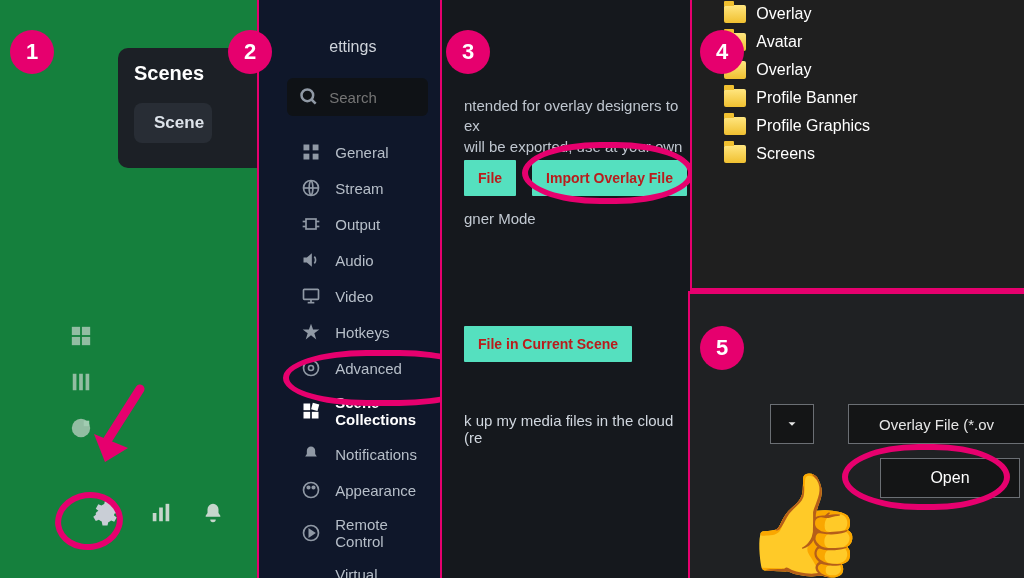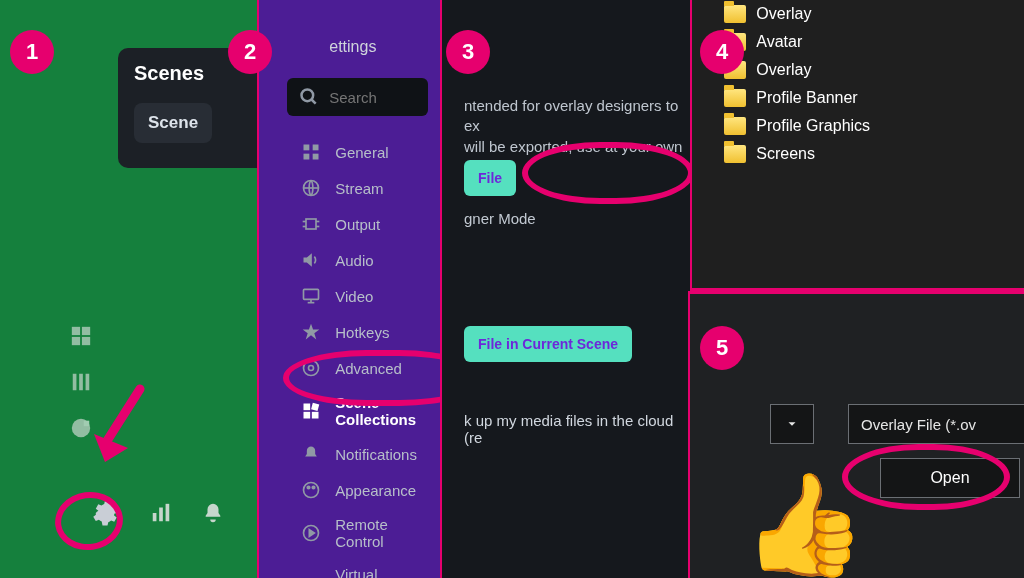--- a/index.html
+++ b/index.html
@@ -6,66 +6,66 @@
   body { font-family: -apple-system, 'Segoe UI', Arial, sans-serif; width: 1024px; height: 578px; overflow: hidden; background: #000; color: #e6e6e6; position: relative; }
   .step-badge { position: absolute; width: 44px; height: 44px; border-radius: 50%; background: #e6006e; color: #fff; font-weight: 700; font-size: 22px; display: flex; align-items: center; justify-content: center; z-index: 50; }
   .stage { position: absolute; width: 1024px; height: 578px; display: flex; }
   .panel { position: relative; background: #15181d; border-left: 2px solid #e6006e; overflow: hidden; }
   .panel:first-child { border-left: none; }
 
   
   #p1 { width: 259px; background: #15803d; }
   .p1-scenes-card { position: absolute; left: 118px; top: 48px; width: 200px; height: 120px; background: #1c2026; border-radius: 10px; padding: 14px 16px; }
   .p1-scenes-title { color: #fff; font-weight: 700; font-size: 20px; }
-  .p1-scene-tab { margin-top: 18px; background: #282d35; color: #dde3ea; padding: 10px 14px; border-radius: 8px; font-size: 17px; font-weight: 600; width: 78px; }
+  .p1-scene-tab { margin-top: 18px; background: #282d35; color: #dde3ea; padding: 10px 20px; border-radius: 8px; font-size: 17px; font-weight: 600; width: 78px; }
   .p1-rail { position: absolute; left: 70px; top: 325px; display: flex; flex-direction: column; gap: 24px; }
   .p1-icon { width: 22px; height: 22px; opacity: .6; display:flex; align-items:center; justify-content:center; }
   .p1-btmbar { position: absolute; left: 90px; bottom: 50px; display:flex; gap: 30px; align-items:center; }
   .gear { width: 30px; height: 30px; color: #c9ced6; }
   .gear-circle { position:absolute; left:55px; bottom:28px; width:68px; height:58px; border:6px solid #e6006e; border-radius:50%; transform:rotate(-8deg); z-index:40; }
   .arrow-shape { position:absolute; left:90px; bottom:104px; width:60px; height:90px; z-index:40; }
 
   
-  #p2 { width: 184px; background: #4c1d95; }
+  #p2 { width: 184px; background: #0f172a; }
   .p2-title { position:absolute; left:70px; top:38px; color:#cfd4db; font-size:16px; }
   .p2-search { position:absolute; left:28px; top:78px; right:12px; height:38px; background:#0f1216; border-radius:6px; display:flex; align-items:center; padding:0 12px; gap:10px; }
   .p2-search input { background:transparent; border:none; color:#8b939e; font-size:15px; flex:1; outline:none; }
   .p2-list { position:absolute; left:28px; top:134px; right:4px; display:flex; flex-direction:column; }
   .p2-item { display:flex; align-items:center; gap:14px; padding:8px 10px 8px 14px; color:#b7bfc9; font-size:15px; border-radius:6px; }
   .p2-item.active { color:#fff; font-weight:700; }
   .p2-item.active .ic { color:#fff; }
   .ic { width:20px; height:20px; flex:0 0 20px; display:flex; align-items:center; justify-content:center; color:#9099a5; }
   .sc-circle { position:absolute; left:24px; top:350px; width:200px; height:56px; border:6px solid #e6006e; border-radius:50%/60%; z-index:40; }
 
   
   #p3 { width: 252px; background: #15181d; }
   .p3-note { position:absolute; left:22px; top:96px; right:4px; color:#bfc6cf; font-size:15px; line-height:1.35; }
   .p3-buttons { position:absolute; left:22px; top:160px; display:flex; gap:16px; }
-  .teal-btn { background:#55e0bf; color:#6d28d9; font-weight:700; font-size:14px; padding:10px 14px; border:none; border-radius:6px; cursor:pointer; }
+  .teal-btn { background:#55e0bf; color:#b91c1c; font-weight:700; font-size:14px; padding:10px 14px; border:none; border-radius:1px; cursor:pointer; }
   .p3-designer { position:absolute; left:22px; top:210px; right:4px; color:#c2c9d2; font-size:15px; }
   .p3-scene-btn { position:absolute; left:22px; top:326px; }
   .p3-backup { position:absolute; left:22px; top:412px; right:4px; color:#d1d7df; font-size:15px; }
   .import-circle { position:absolute; left:80px; top:142px; width:172px; height:62px; border:6px solid #e6006e; border-radius:50%/55%; z-index:40; }
 
   
   #p4 { width: 336px; background: #18191a; }
   #p4-inner { position:absolute; left:0; top:0; right:0; bottom:290px; background:#1f1f1f; }
   .fs-list { display:flex; flex-direction:column; padding-top:0px; }
   .fs-row { display:flex; align-items:center; gap:10px; padding:5px 10px 5px 32px; color:#fff; font-size:16px; }
   .fs-row.sel { background:#5a6168; }
   .folder-ic { width:22px; height:18px; background:linear-gradient(#ffe680,#f0c030); border-radius:2px; position:relative; }
   .folder-ic:before { content:''; position:absolute; left:0; top:-4px; width:10px; height:5px; background:#f0c030; border-radius:1px 1px 0 0; }
   .file-ic { width:16px; height:20px; background:#f4f4f4; border-radius:1px; position:relative; }
   .file-ic:before { content:''; position:absolute; right:0; top:0; border-width:0 0 6px 6px; border-style:solid; border-color:transparent transparent #c4c4c4 transparent; }
   .p4-div { position:absolute; left:0; right:0; top:288px; border-top:3px solid #e6006e; }
 
   
   #p5 { position:absolute; left:688px; top:291px; width:336px; height:287px; background:#1f2123; z-index:5; border-top:3px solid #e6006e; border-left:2px solid #e6006e; }
   .thumb { position:absolute; left:52px; bottom:4px; font-size:100px; line-height:1; }
-  .combo { position:absolute; height:40px; background:#141516; border:1px solid #6b6f74; color:#e6e6e6; display:flex; align-items:center; padding:0 12px; font-size:15px; }
+  .combo { position:absolute; height:40px; background:#141516; border:1px solid #6b6f74; color:#e6e6e6; display:flex; align-items:center; padding:0 12px; font-size:15px;justify-content:center; }
   .combo.drop { left:80px; top:110px; width:44px; justify-content:center; }
   .combo.filt { left:158px; top:110px; right:0px; border-right:none; }
   .open-btn { position:absolute; left:168px; top:164px; width:140px; height:40px; background:#141516; border:1px solid #6b6f74; color:#fff; font-size:16px; display:flex; align-items:center; justify-content:center; cursor:pointer;margin-left:22px; }
   .open-circle { position:absolute; left:152px; top:150px; width:168px; height:66px; border:6px solid #e6006e; border-radius:50%/55%; z-index:40; }
 </style>
 </head>
 <body>
 
 <div class="stage">
 
@@ -256,20 +256,21 @@
     <div class="sc-circle"></div>
   </div>
 
   <div id="p3" class="panel">
     <div class="p3-note">
       <span>ntended for overlay designers to ex</span><br>
       <span>will be exported, use at your own ris</span>
     </div>
     <div class="p3-buttons">
       <button class="teal-btn">File</button>
+      <button class="teal-btn">Import Overlay File</button>
     </div>
     <div class="import-circle"></div>
     <div class="p3-designer">gner Mode</div>
     <div class="p3-scene-btn"><button class="teal-btn">File in Current Scene</button></div>
     <div class="p3-backup">k up my media files in the cloud (re</div>
   </div>
 
   <div id="p4" class="panel">
     <div id="p4-inner">
       <div class="fs-list">

